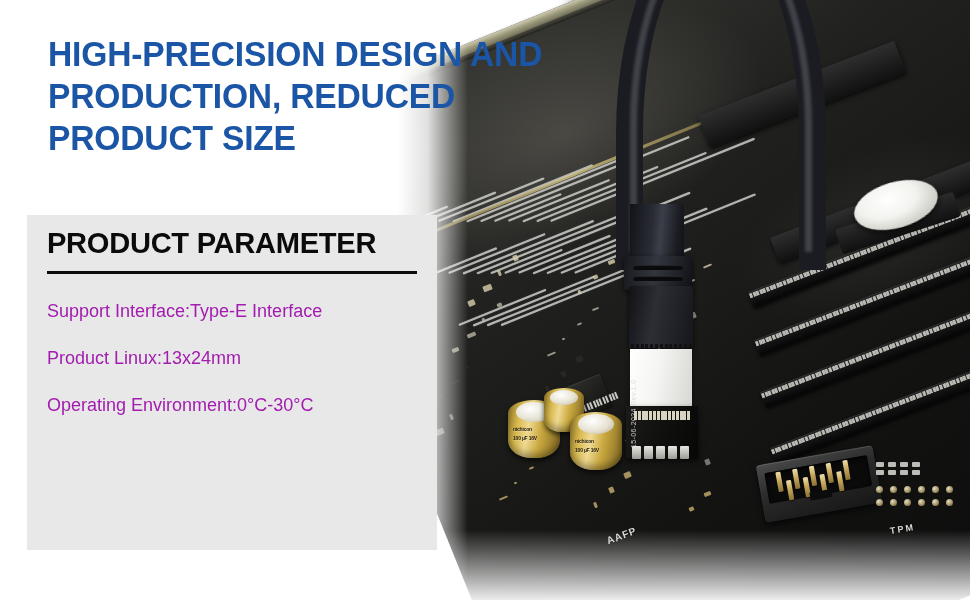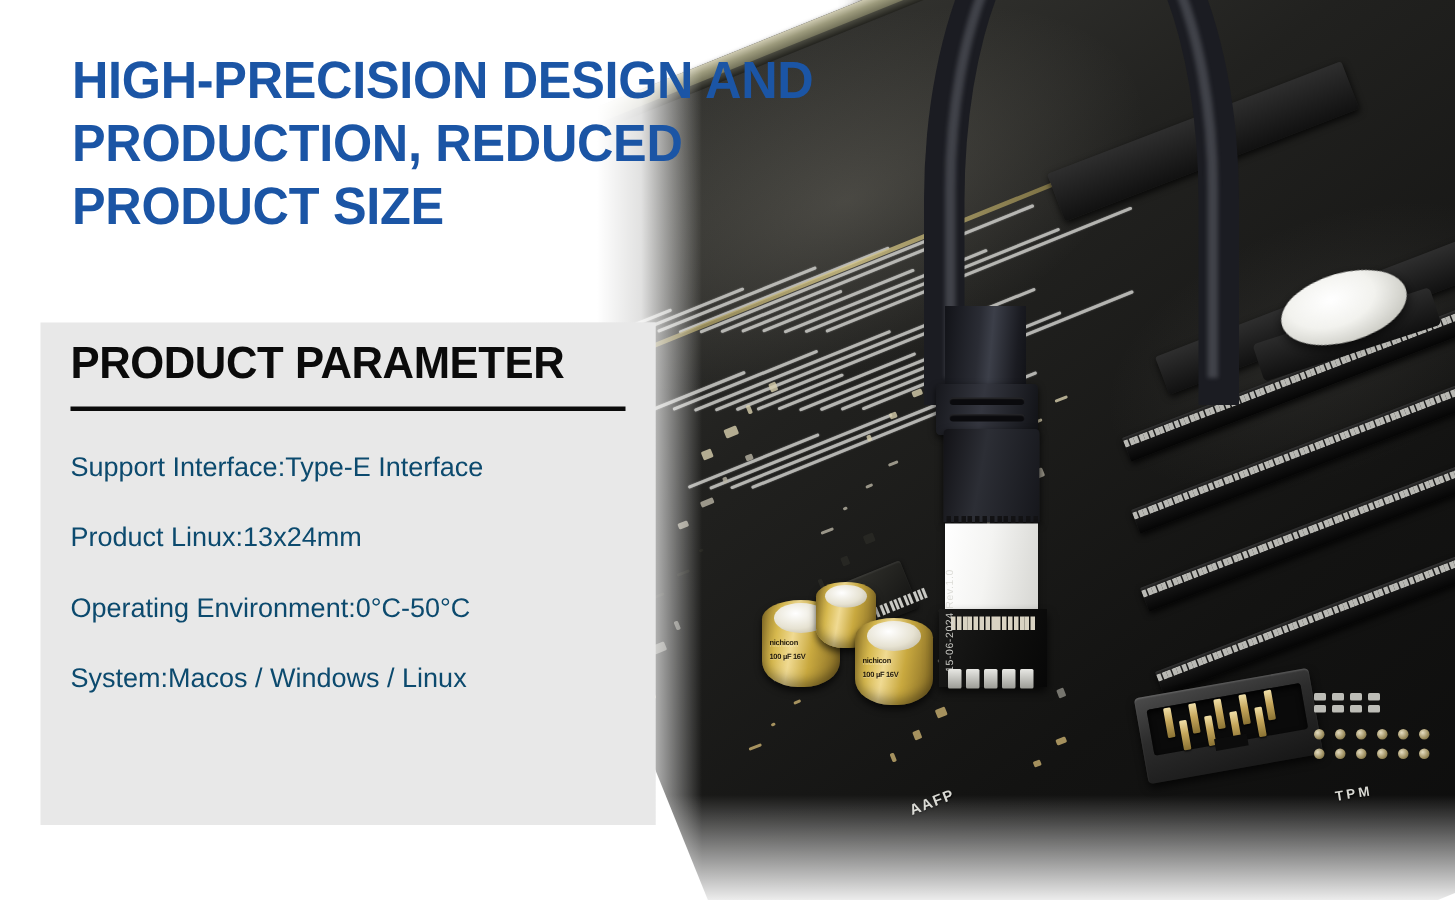--- a/index.html
+++ b/index.html
@@ -292,21 +292,21 @@
     font-family:"Liberation Sans", sans-serif;
     transform:scaleX(.97); transform-origin:left top;
     white-space:nowrap;
   }
   .panel-rule {
     position:absolute; left:47px; top:271px; width:370px; height:3px;
     background:#0b0b0b;
   }
   .specs { position:absolute; left:47px; top:300px; width:380px; }
   .spec {
-    font-size:18px; color:#0c4a6e; line-height:22px;
+    font-size:18px; color:#a21caf; line-height:22px;
     margin-bottom:25px; white-space:nowrap;
     font-family:"Liberation Sans", sans-serif;
   }
   .spec:last-child { margin-bottom:0; }
 </style>
 </head>
 <body>
 
 <div id="stage">
 
@@ -830,17 +830,16 @@
   </div>
 
   <div class="panel"></div>
   <div class="panel-fade"></div>
   <div class="panel-title">PRODUCT PARAMETER</div>
   <div class="panel-rule"></div>
 
   <div class="specs">
     <div class="spec">Support Interface:Type-E Interface</div>
     <div class="spec">Product Linux:13x24mm</div>
-    <div class="spec">Operating Environment:0°C-50°C</div>
-    <div class="spec">System:Macos / Windows / Linux</div>
+    <div class="spec">Operating Environment:0°C-30°C</div>
   </div>
 
 </div>
 
 </body></html>

